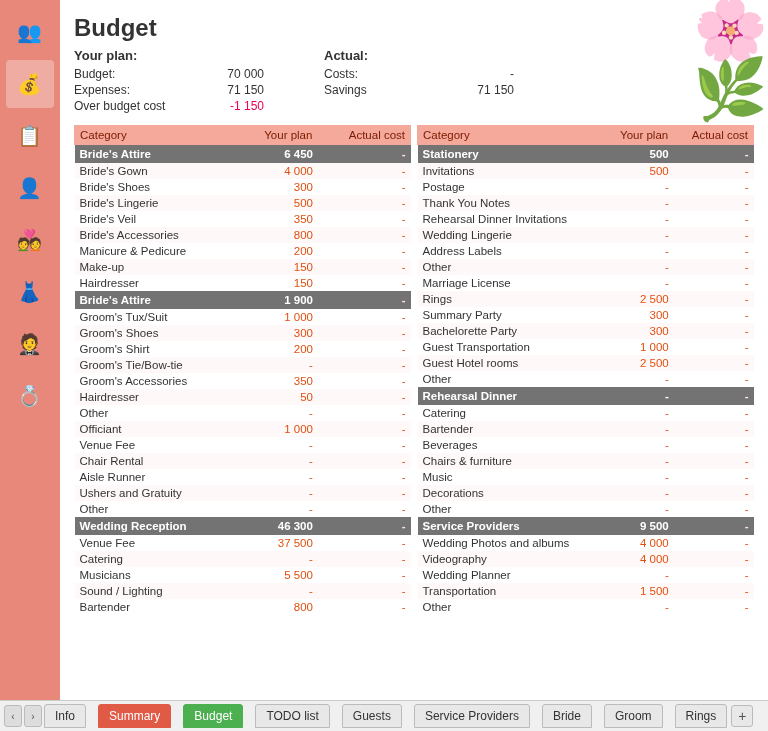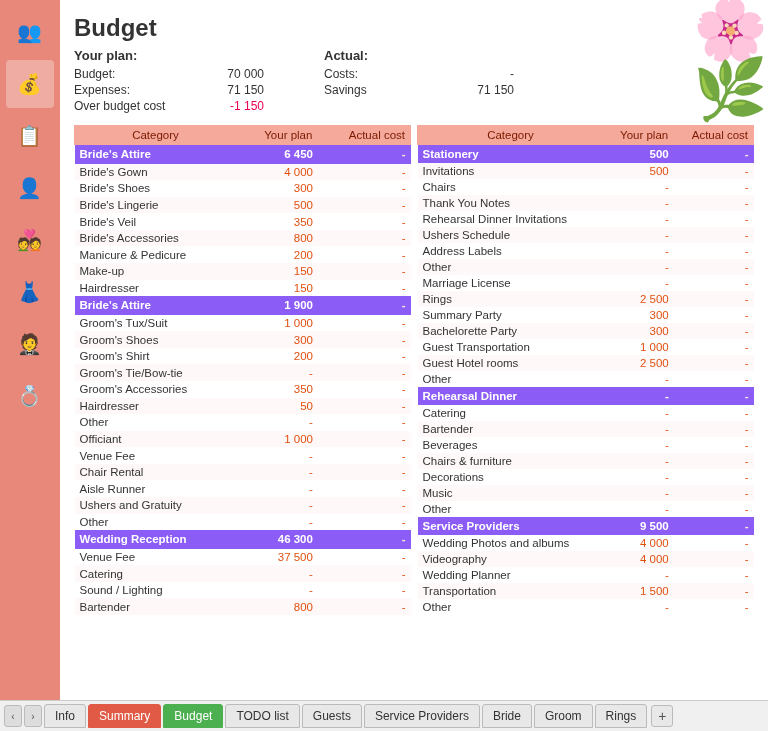--- a/index.html
+++ b/index.html
@@ -92,33 +92,33 @@
     }
     .budget-table {
       flex: 1;
       border-collapse: collapse;
       font-size: 11.5px;
     }
     .budget-table th {
       background: #f4a99a;
       color: #7a1a00;
       padding: 3px 5px;
-      text-align: center;
+      text-align: left;
       font-weight: normal;
       border: 1px solid #f4a99a;
     }
     .budget-table th.right { text-align: right; }
     .budget-table td {
       padding: 2px 5px;
       border: none;
       color: #333;
     }
     .budget-table td.right { text-align: right; }
     .budget-table tr.category-row td {
-      background: #8b5cf6;
+      background: #737373;
       color: #fff;
       font-weight: bold;
       padding: 3px 5px;
       margin-top: 38px;
     }
     .budget-table tr.category-row td.right {
       color: #fff;
       text-align: right;
     }
     .budget-table tr.item-row:nth-child(odd) td { background: #fff; }
@@ -361,20 +361,25 @@
         <td>Venue Fee</td>
         <td class="right" style="color:#e05010">37 500</td>
         <td class="right" style="color:#e05010">-</td>
       </tr>
           <tr class="item-row">
         <td>Catering</td>
         <td class="right" style="color:#e05010">-</td>
         <td class="right" style="color:#e05010">-</td>
       </tr>
           <tr class="item-row">
+        <td>Musicians</td>
+        <td class="right" style="color:#e05010">5 500</td>
+        <td class="right" style="color:#e05010">-</td>
+      </tr>
+          <tr class="item-row">
         <td>Sound / Lighting</td>
         <td class="right" style="color:#e05010">-</td>
         <td class="right" style="color:#e05010">-</td>
       </tr>
           <tr class="item-row">
         <td>Bartender</td>
         <td class="right" style="color:#e05010">800</td>
         <td class="right" style="color:#e05010">-</td>
       </tr>
         </tbody>
@@ -393,36 +398,36 @@
       <td>Stationery</td>
       <td class="right" style="color:#fff">500</td>
       <td class="right" style="color:#ffe0db">-</td>
     </tr>
           <tr class="item-row">
         <td>Invitations</td>
         <td class="right" style="color:#e05010">500</td>
         <td class="right" style="color:#e05010">-</td>
       </tr>
           <tr class="item-row">
-        <td>Chairs</td>
+        <td>Postage</td>
         <td class="right" style="color:#e05010">-</td>
         <td class="right" style="color:#e05010">-</td>
       </tr>
           <tr class="item-row">
         <td>Thank You Notes</td>
         <td class="right" style="color:#e05010">-</td>
         <td class="right" style="color:#e05010">-</td>
       </tr>
           <tr class="item-row">
         <td>Rehearsal Dinner Invitations</td>
         <td class="right" style="color:#e05010">-</td>
         <td class="right" style="color:#e05010">-</td>
       </tr>
           <tr class="item-row">
-        <td>Ushers Schedule</td>
+        <td>Wedding Lingerie</td>
         <td class="right" style="color:#e05010">-</td>
         <td class="right" style="color:#e05010">-</td>
       </tr>
           <tr class="item-row">
         <td>Address Labels</td>
         <td class="right" style="color:#e05010">-</td>
         <td class="right" style="color:#e05010">-</td>
       </tr>
           <tr class="item-row">
         <td>Other</td>
@@ -483,26 +488,26 @@
         <td>Beverages</td>
         <td class="right" style="color:#e05010">-</td>
         <td class="right" style="color:#e05010">-</td>
       </tr>
           <tr class="item-row">
         <td>Chairs &amp; furniture</td>
         <td class="right" style="color:#e05010">-</td>
         <td class="right" style="color:#e05010">-</td>
       </tr>
           <tr class="item-row">
+        <td>Music</td>
+        <td class="right" style="color:#e05010">-</td>
+        <td class="right" style="color:#e05010">-</td>
+      </tr>
+          <tr class="item-row">
         <td>Decorations</td>
-        <td class="right" style="color:#e05010">-</td>
-        <td class="right" style="color:#e05010">-</td>
-      </tr>
-          <tr class="item-row">
-        <td>Music</td>
         <td class="right" style="color:#e05010">-</td>
         <td class="right" style="color:#e05010">-</td>
       </tr>
           <tr class="item-row">
         <td>Other</td>
         <td class="right" style="color:#e05010">-</td>
         <td class="right" style="color:#e05010">-</td>
       </tr>
           <tr class="category-row">
       <td>Service Providers</td>
@@ -535,21 +540,21 @@
         <td class="right" style="color:#e05010">-</td>
       </tr>
         </tbody>
     </table>
   </div>
 </div>
 
 <div class="bottom-tabs">
   <div class="tab-nav-btn">‹</div>
   <div class="tab-nav-btn">›</div>
-  <div id="tabs-container" style="display:flex;gap:2px;">
+  <div id="tabs-container" style="display:flex;gap:12px;">
       <div class="tab-item">Info</div>
       <div class="tab-item summary-tab">Summary</div>
       <div class="tab-item active-tab">Budget</div>
       <div class="tab-item">TODO list</div>
       <div class="tab-item">Guests</div>
       <div class="tab-item">Service Providers</div>
       <div class="tab-item">Bride</div>
       <div class="tab-item">Groom</div>
       <div class="tab-item">Rings</div>
     </div>

